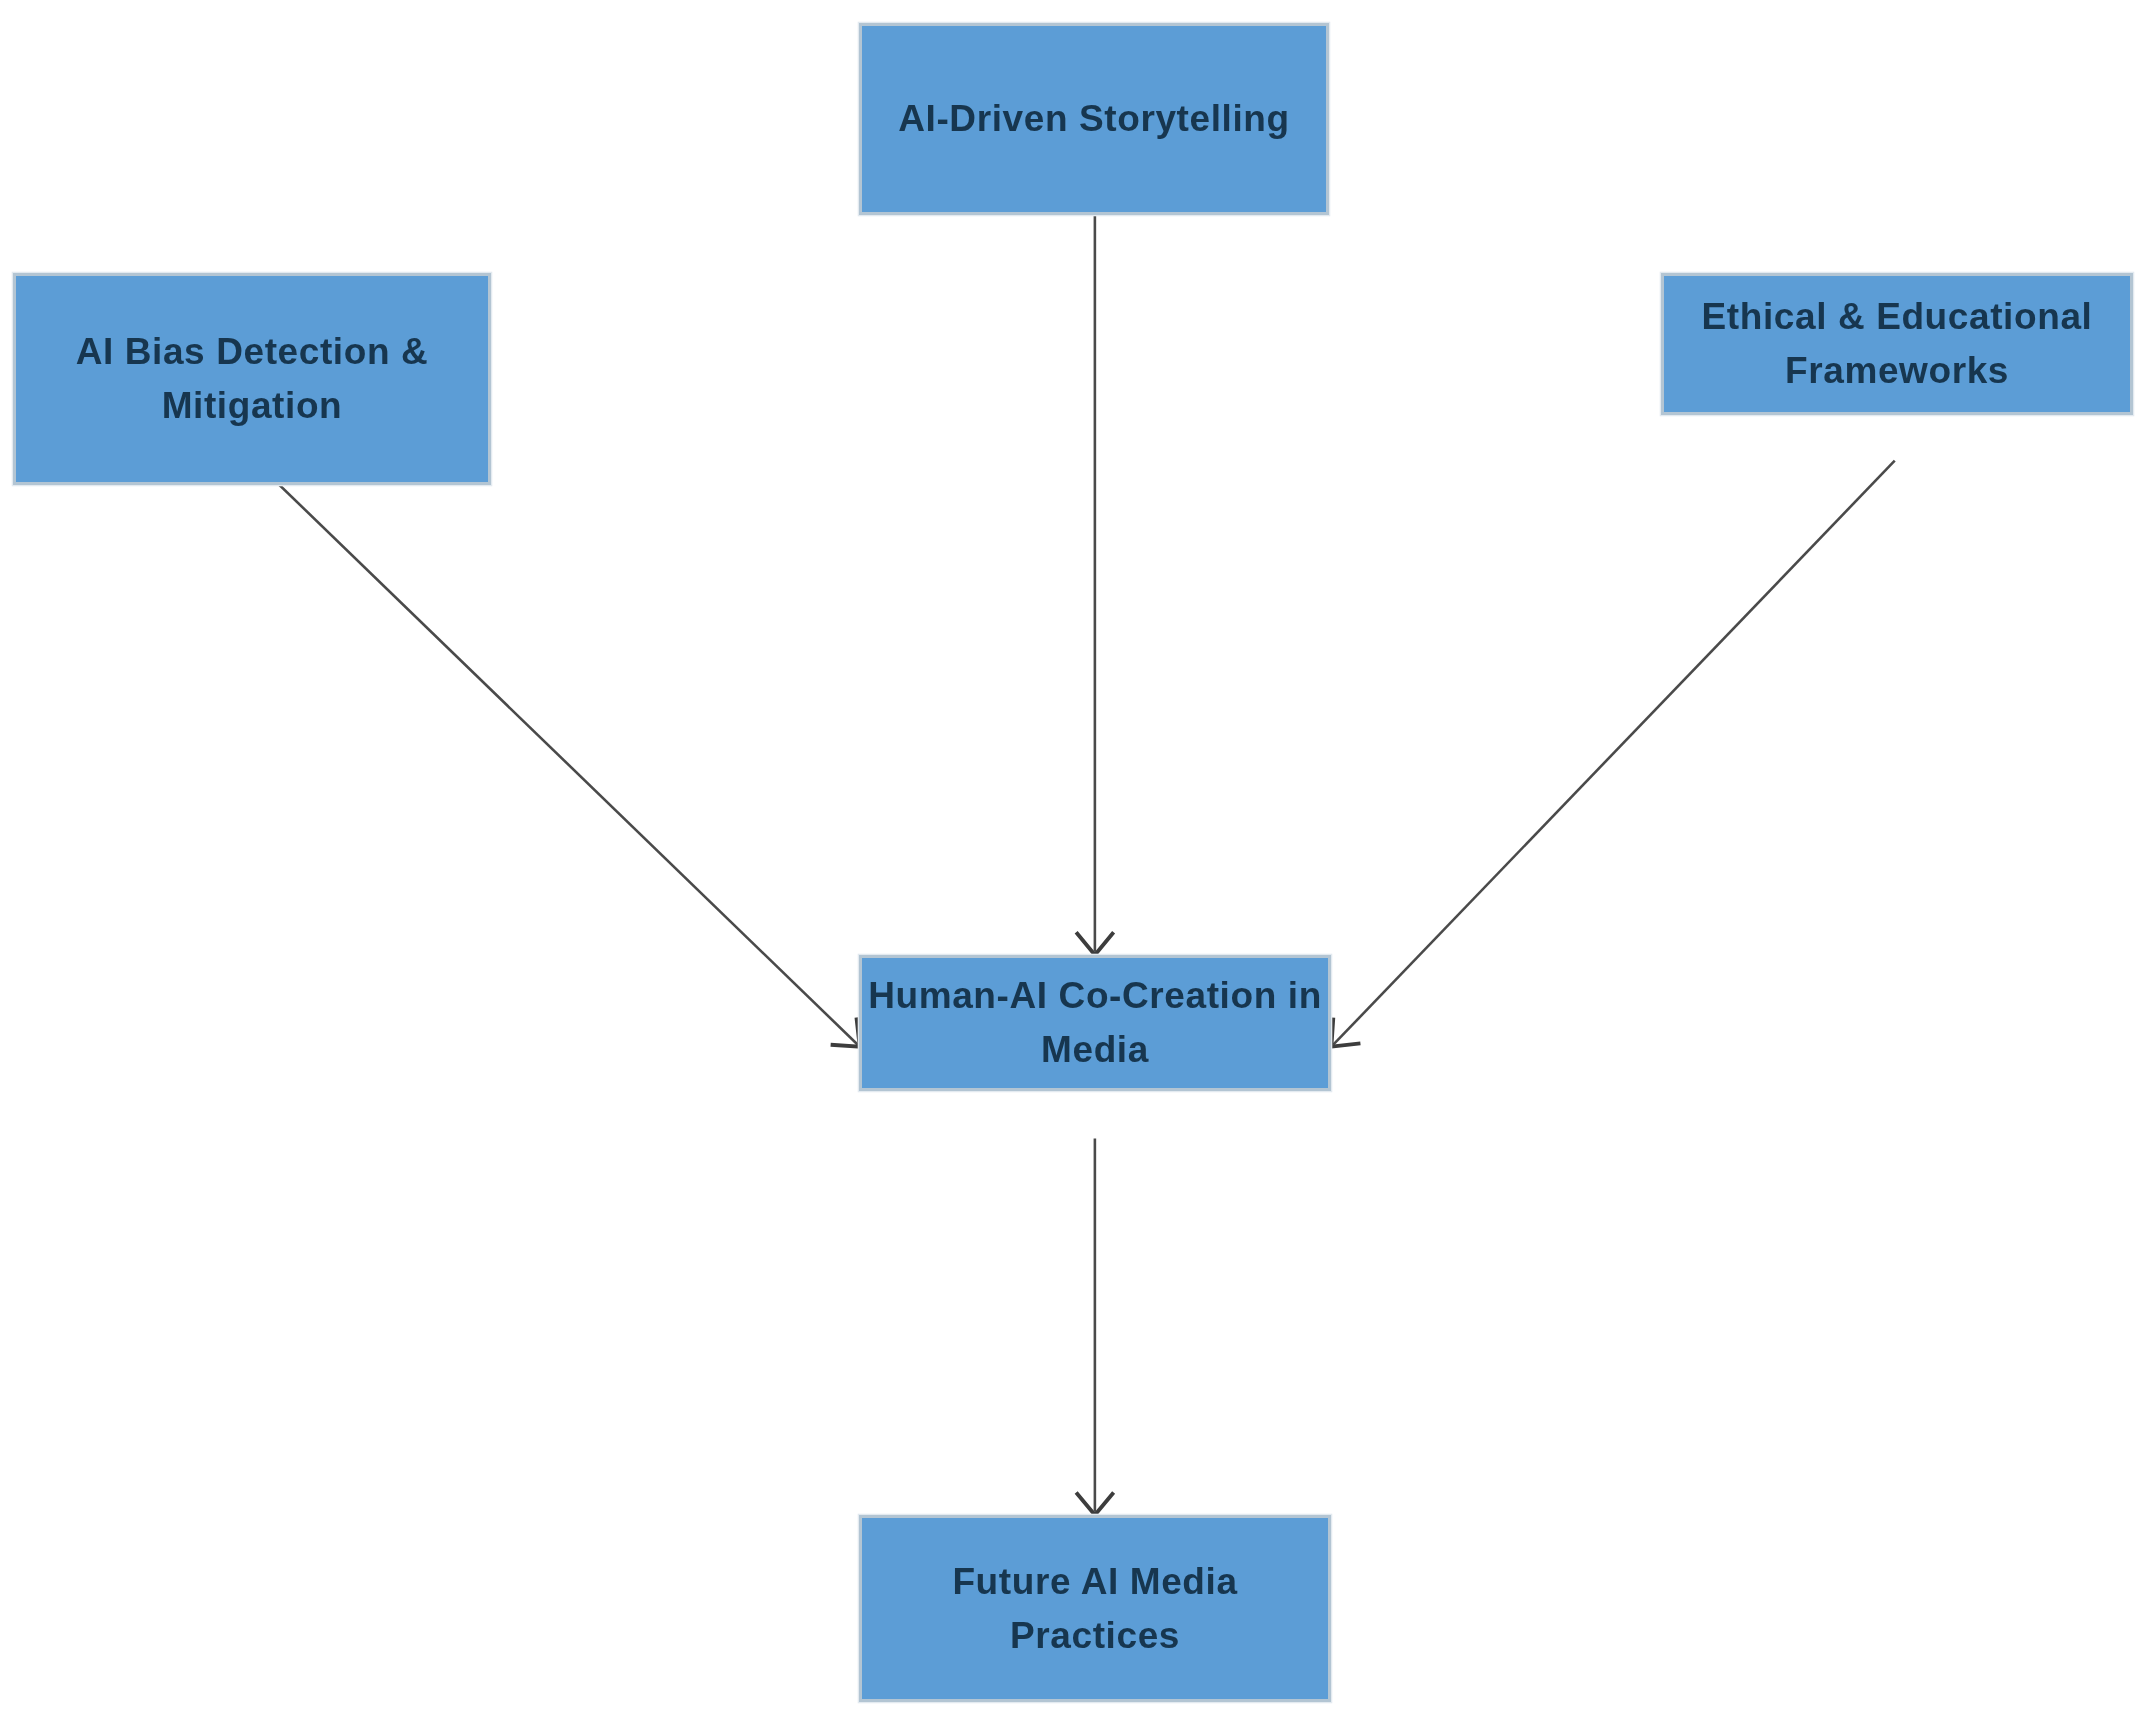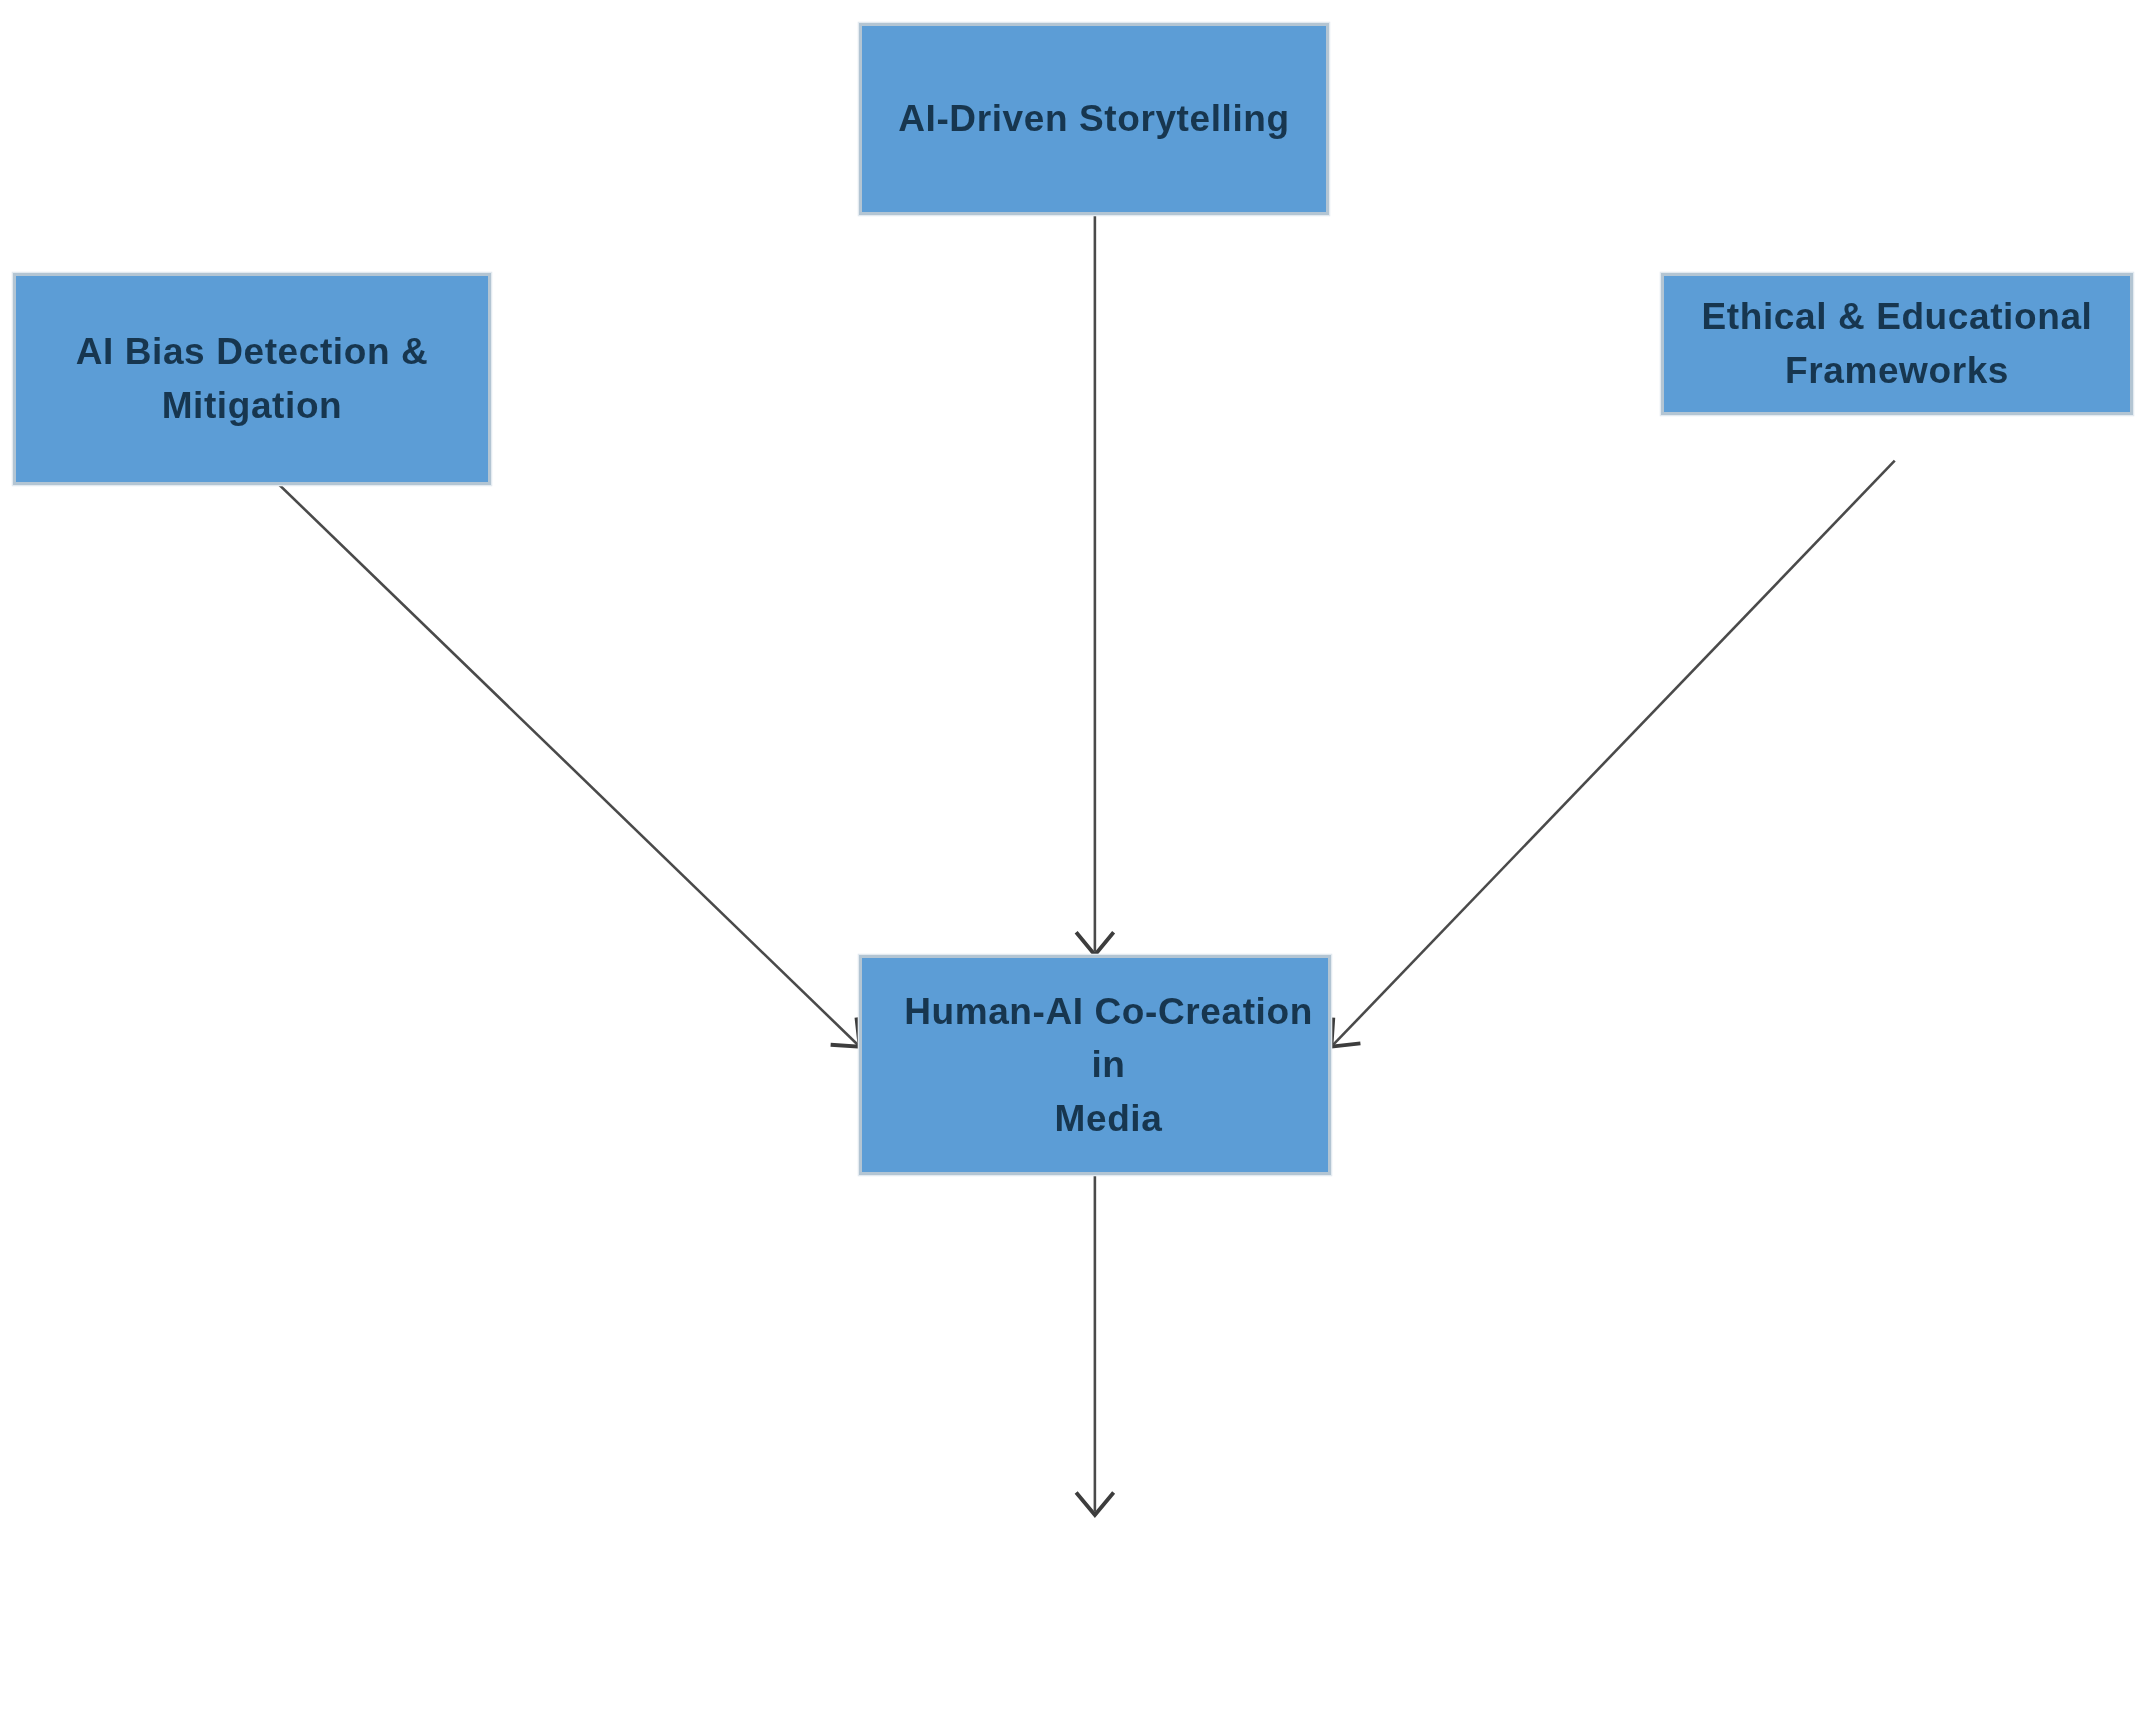--- a/index.html
+++ b/index.html
@@ -38,21 +38,21 @@
     color: #17364F;
     font-size: 37px;
     font-weight: 600;
     line-height: 1.45;
     white-space: pre-line;
     letter-spacing: 0.6px;
   }
   .node-top    { left: 859px; top: 22.6px;   width: 470px; height: 192px; }
   .node-left   { left: 13px;   top: 273px;  width: 478px; height: 212px; }
   .node-right  { left: 1661px; top: 273px;  width: 472px; height: 142px; }
-  .node-center { left: 859px; top: 955px; width: 472px; height: 220px; padding-left: 27px; }
+  .node-center { left: 859px; top: 955px; width: 472px; height: 136px; }
   .node-bottom { left: 859px; top: 1515px; width: 472px; height: 187px; }
 
   .shaft { stroke: #4A4A4A; stroke-width: 4; fill: none; }
   .barb  { stroke: #3D3D3D; stroke-width: 6; fill: none; }
 </style>
 </head>
 <body>
 
 <div class="canvas">
 
@@ -91,15 +91,19 @@
   <div class="node node-right">
     <span class="node-label">Ethical &amp; Educational
 Frameworks</span>
   </div>
 
   <div class="node node-center">
     <span class="node-label">Human-AI Co-Creation in
 Media</span>
   </div>
 
+  <div class="node node-bottom">
+    <span class="node-label">Future AI Media
+Practices</span>
+  </div>
 
 </div>
 
 
 </body></html>

